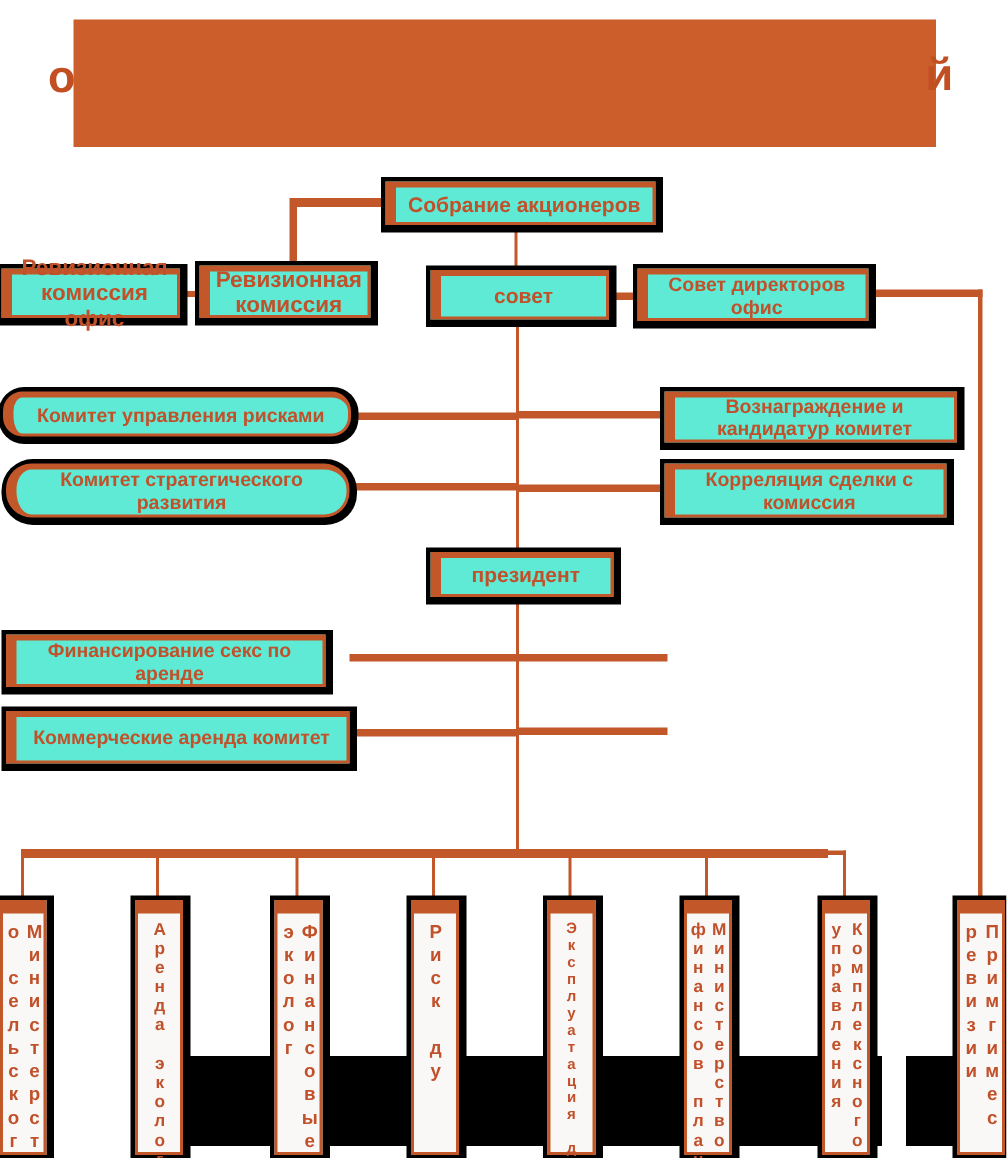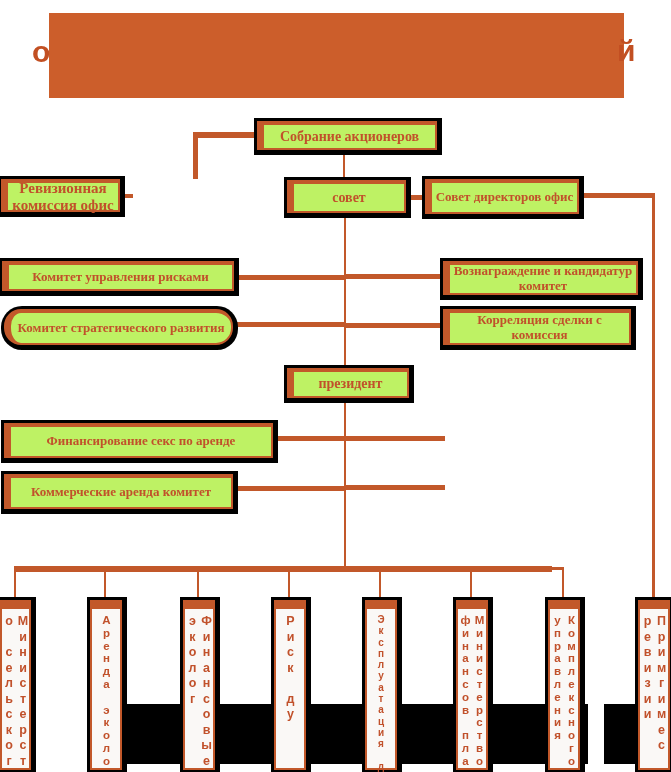--- a/index.html
+++ b/index.html
@@ -2,25 +2,25 @@
 <html><head>
 <meta charset="utf-8">
 <style>
   html,body{margin:0;padding:0;background:#fff;}
   .stage{position:relative;width:671px;height:772px;background:#fff;overflow:hidden;
          font-family:"Liberation Sans","DejaVu Sans",sans-serif;}
   .banner{position:absolute;left:49px;top:13px;width:575px;height:85px;background:#CC5E2B;}
   .tletter{position:absolute;font-size:30px;font-weight:700;color:#C24F22;line-height:1;}
   .band{position:absolute;background:#000;}
   .conn{position:absolute;background:#C2582A;}
-  .hbox{position:absolute;box-sizing:border-box;background:#bef264;
+  .hbox{position:absolute;box-sizing:border-box;background:#5eead4;
         border:2px solid #C2582A;border-left:7px solid #C2582A;border-top:4px solid #C2582A;
         box-shadow:1px 1px 0 4px #000;
         display:flex;align-items:center;justify-content:center;text-align:center;
-        color:#C1512B;font-weight:700;font-size:13px;line-height:1.12;padding:1px 2px;font-family:Liberation Serif, serif;}
+        color:#C1512B;font-weight:700;font-size:13px;line-height:1.12;padding:1px 2px;}
   .hbox.big{font-size:14px;}
   .hbox.sm{font-size:15px;}
   .vbox{position:absolute;box-sizing:border-box;background:#FAF8F6;
         border:2px solid #C2582A;border-top:9px solid #C2582A;
         box-shadow:1px 1px 0 4px #000;
         display:flex;flex-direction:row-reverse;justify-content:center;align-items:flex-start;
         gap:1px;padding-top:5px;color:#C1512B;font-weight:700;}
   .vline{writing-mode:vertical-rl;text-orientation:upright;white-space:pre;line-height:13px;}
   .vline:empty{display:none;}
   .p14 .vline{font-size:12.5px;letter-spacing:1.5px;}
@@ -65,42 +65,45 @@
   <div class="conn" style="left:288px;top:572px;width:2px;height:28px;"></div>
   <div class="conn" style="left:379px;top:572px;width:2px;height:28px;"></div>
   <div class="conn" style="left:470px;top:572px;width:2px;height:28px;"></div>
 
   <div class="hbox big" style="left:257px;top:121px;width:180px;height:29px;">
     <span>Собрание акционеров</span>
     </div>
   <div class="hbox sm" style="left:1px;top:179px;width:119px;height:33px;">
     <span>Ревизионная комиссия офис</span>
     </div>
+  <div class="hbox sm" style="left:133px;top:177px;width:114px;height:35px;">
+    <span>Ревизионная комиссия</span>
+    </div>
   <div class="hbox big" style="left:287px;top:180px;width:119px;height:33px;">
     <span>совет</span>
     </div>
   <div class="hbox" style="left:425px;top:179px;width:154px;height:35px;">
     <span>Совет директоров офис</span>
     </div>
-  <div class="hbox" style="left:2px;top:261px;width:232px;height:30px;">
+  <div class="hbox" style="left:2px;top:261px;width:232px;height:30px;border-radius:13px;">
     <span>Комитет управления рисками</span>
     </div>
   <div class="hbox" style="left:443px;top:261px;width:195px;height:34px;">
     <span>Вознаграждение и кандидатур комитет</span>
     </div>
   <div class="hbox" style="left:4px;top:309px;width:229px;height:36px;border-radius:17px;">
     <span>Комитет стратегического развития</span>
     </div>
   <div class="hbox" style="left:443px;top:309px;width:188px;height:36px;text-align:center;">
     <span>Корреляция сделки с комиссия</span>
     </div>
   <div class="hbox big" style="left:287px;top:368px;width:122px;height:30px;">
     <span>президент</span>
     </div>
-  <div class="hbox" style="left:4px;top:423px;width:269px;height:35px;">
+  <div class="hbox" style="left:4px;top:423px;width:213px;height:35px;">
     <span>Финансирование секс по аренде</span>
     </div>
   <div class="hbox" style="left:4px;top:474px;width:229px;height:35px;">
     <span>Коммерческие аренда комитет</span>
     </div>
 
   <div class="vbox p14" style="left:0px;top:600px;width:31px;height:170px;">
     <span class="vline">Министерств</span>
     <span class="vline">о сельского</span>
   </div>

